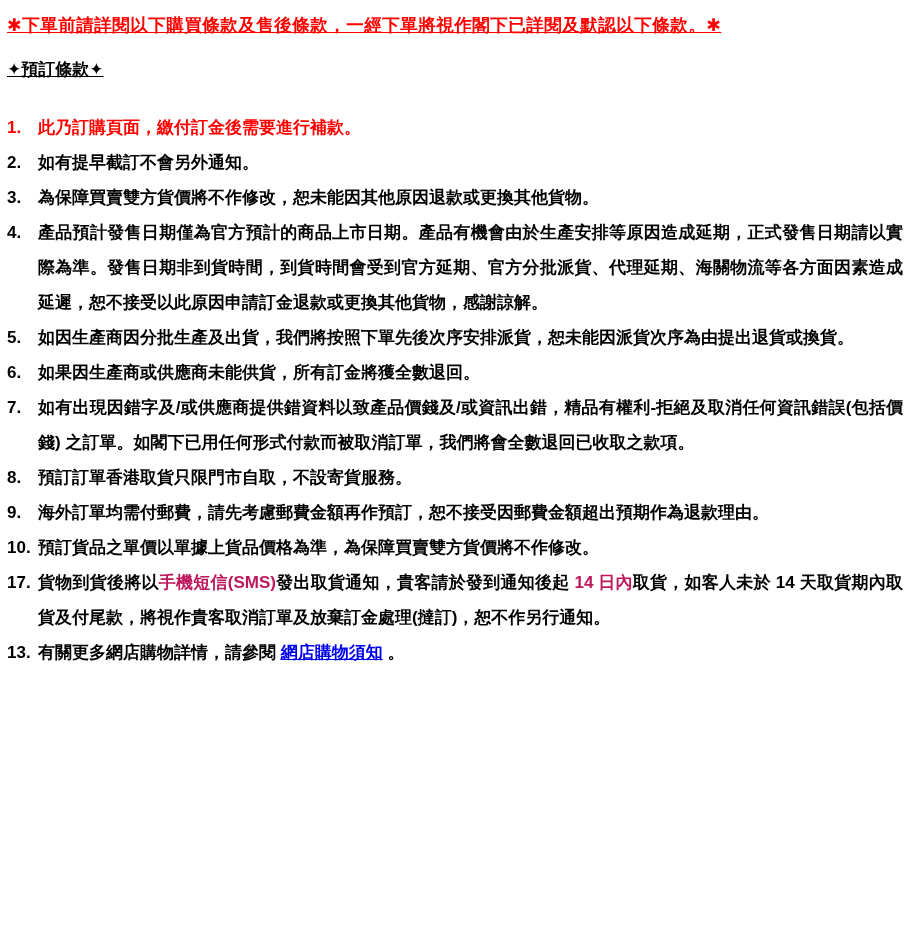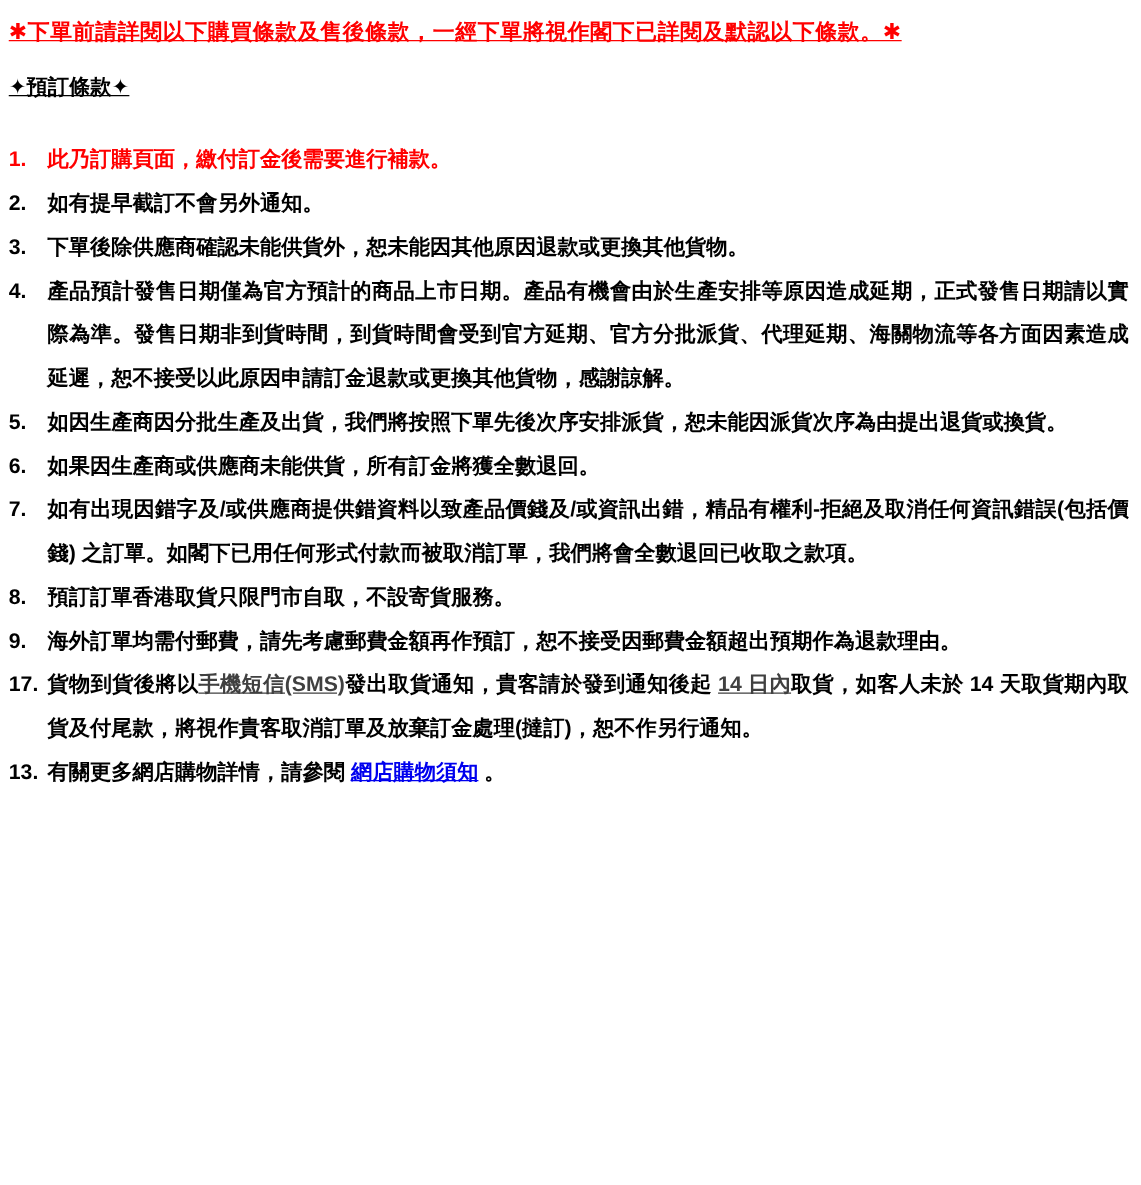--- a/index.html
+++ b/index.html
@@ -40,22 +40,21 @@
   .term-num {
     flex: 0 0 31px;
     width: 31px;
   }
   .term-text {
     flex: 1 1 auto;
     text-align: justify;
   }
   .red { color: #ff0000; }
   .red-underline {
-    color: #404040;
-    text-decoration: underline;
+    color: #be185d;
   }
   a.link, .link {
     color: #0000ee;
     text-decoration: underline;
     cursor: pointer;
   }
 </style>
 </head>
 <body>
 
@@ -67,21 +66,21 @@
     <div class="term-item">
       <span class="term-num red">1.</span>
       <span class="term-text"><span class="red">此乃訂購頁面，繳付訂金後需要進行補款。</span></span>
     </div>
     <div class="term-item">
       <span class="term-num">2.</span>
       <span class="term-text"><span>如有提早截訂不會另外通知。</span></span>
     </div>
     <div class="term-item">
       <span class="term-num">3.</span>
-      <span class="term-text"><span>下單後除供應商確認未能供貨外，恕未能因其他原因退款或更換其他貨物。</span></span>
+      <span class="term-text"><span>為保障買賣雙方貨價將不作修改，恕未能因其他原因退款或更換其他貨物。</span></span>
     </div>
     <div class="term-item">
       <span class="term-num">4.</span>
       <span class="term-text"><span>產品預計發售日期僅為官方預計的商品上市日期。產品有機會由於生產安排等原因造成延期，正式發售日期請以實際為準。發售日期非到貨時間，到貨時間會受到官方延期、官方分批派貨、代理延期、海關物流等各方面因素造成延遲，恕不接受以此原因申請訂金退款或更換其他貨物，感謝諒解。</span></span>
     </div>
     <div class="term-item">
       <span class="term-num">5.</span>
       <span class="term-text"><span>如因生產商因分批生產及出貨，我們將按照下單先後次序安排派貨，恕未能因派貨次序為由提出退貨或換貨。</span></span>
     </div>
     <div class="term-item">
@@ -94,20 +93,24 @@
     </div>
     <div class="term-item">
       <span class="term-num">8.</span>
       <span class="term-text"><span>預訂訂單香港取貨只限門市自取，不設寄貨服務。</span></span>
     </div>
     <div class="term-item">
       <span class="term-num">9.</span>
       <span class="term-text"><span>海外訂單均需付郵費，請先考慮郵費金額再作預訂，恕不接受因郵費金額超出預期作為退款理由。</span></span>
     </div>
     <div class="term-item">
+      <span class="term-num">10.</span>
+      <span class="term-text"><span>預訂貨品之單價以單據上貨品價格為準，為保障買賣雙方貨價將不作修改。</span></span>
+    </div>
+    <div class="term-item">
       <span class="term-num">17.</span>
       <span class="term-text"><span>貨物到貨後將以</span><span class="red-underline">手機短信(SMS)</span><span>發出取貨通知，貴客請於發到通知後起 </span><span class="red-underline">14 日內</span><span>取貨，如客人未於 14 天取貨期內取貨及付尾款，將視作貴客取消訂單及放棄訂金處理(撻訂)，恕不作另行通知。</span></span>
     </div>
     <div class="term-item">
       <span class="term-num">13.</span>
       <span class="term-text"><span>有關更多網店購物詳情，請參閱 </span><a class="link">網店購物須知</a><span> 。</span></span>
     </div>
   </div>
 
 </body></html>

